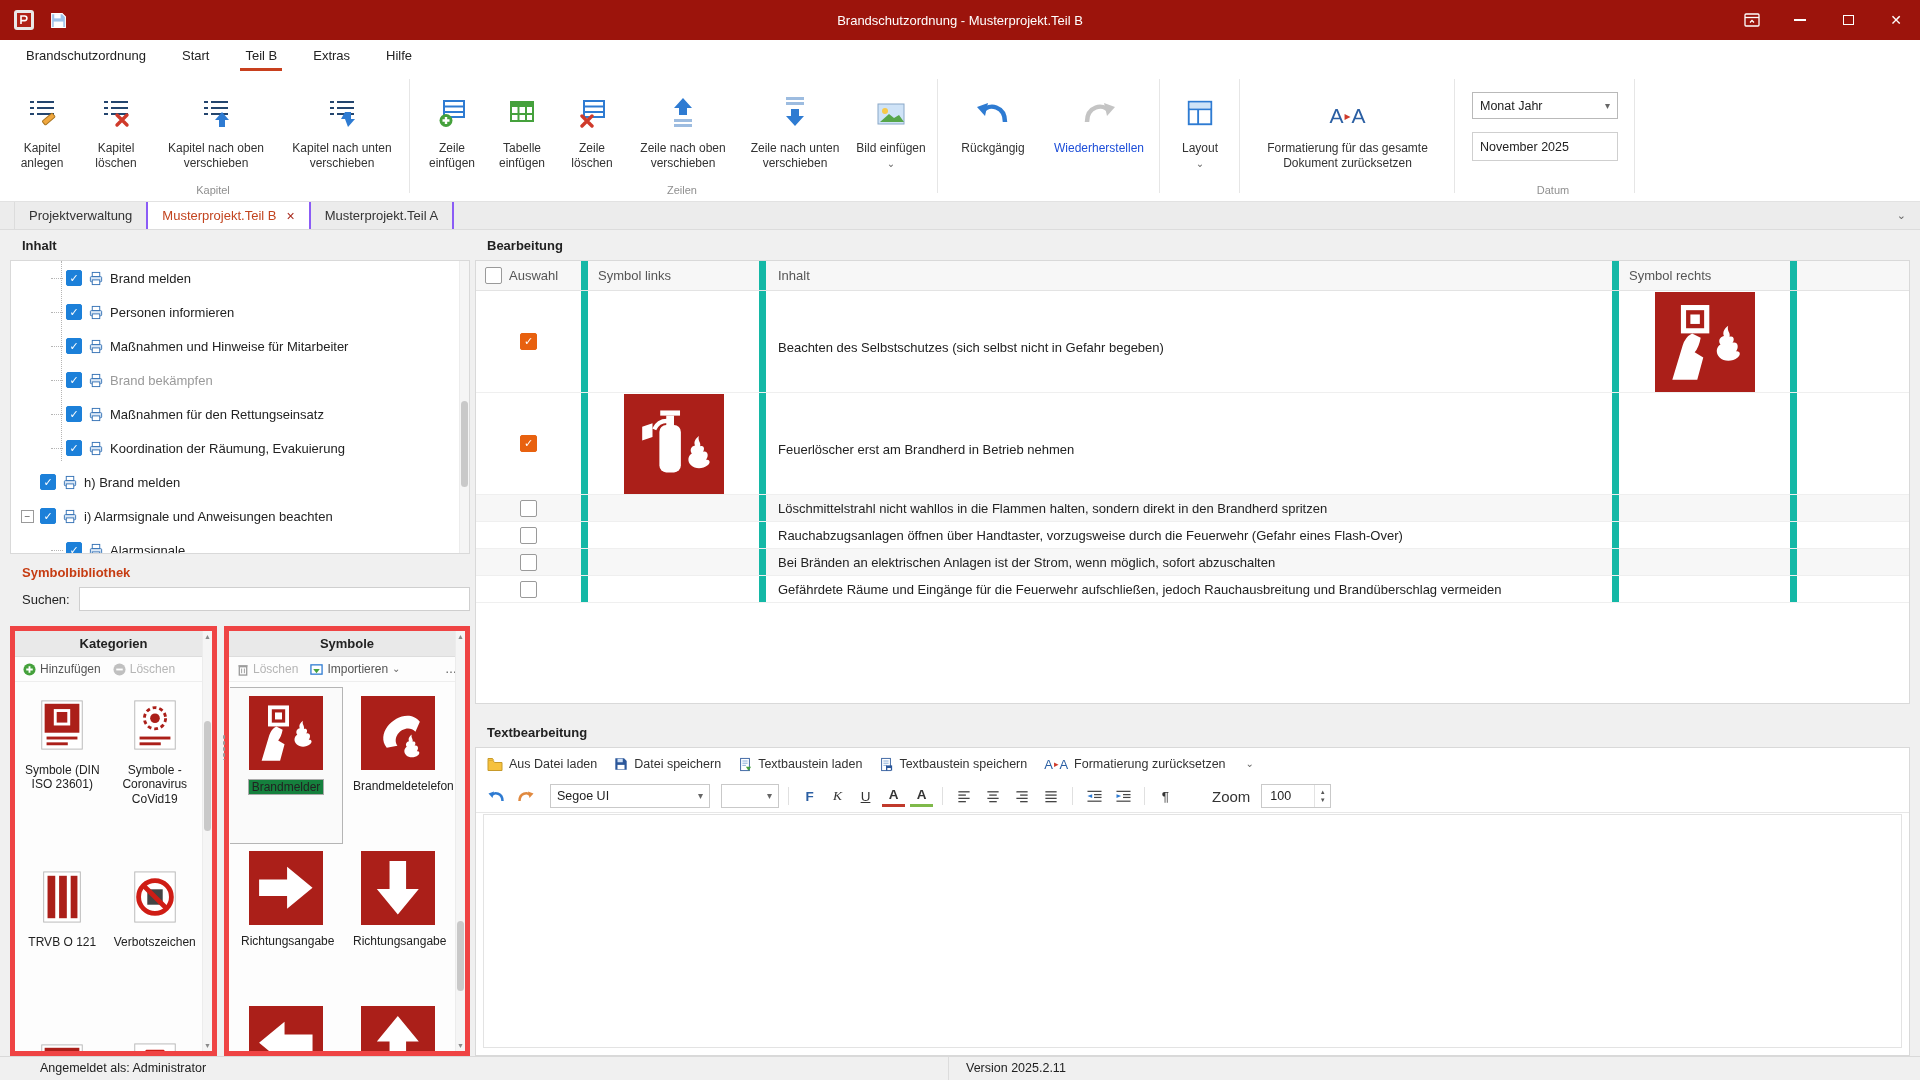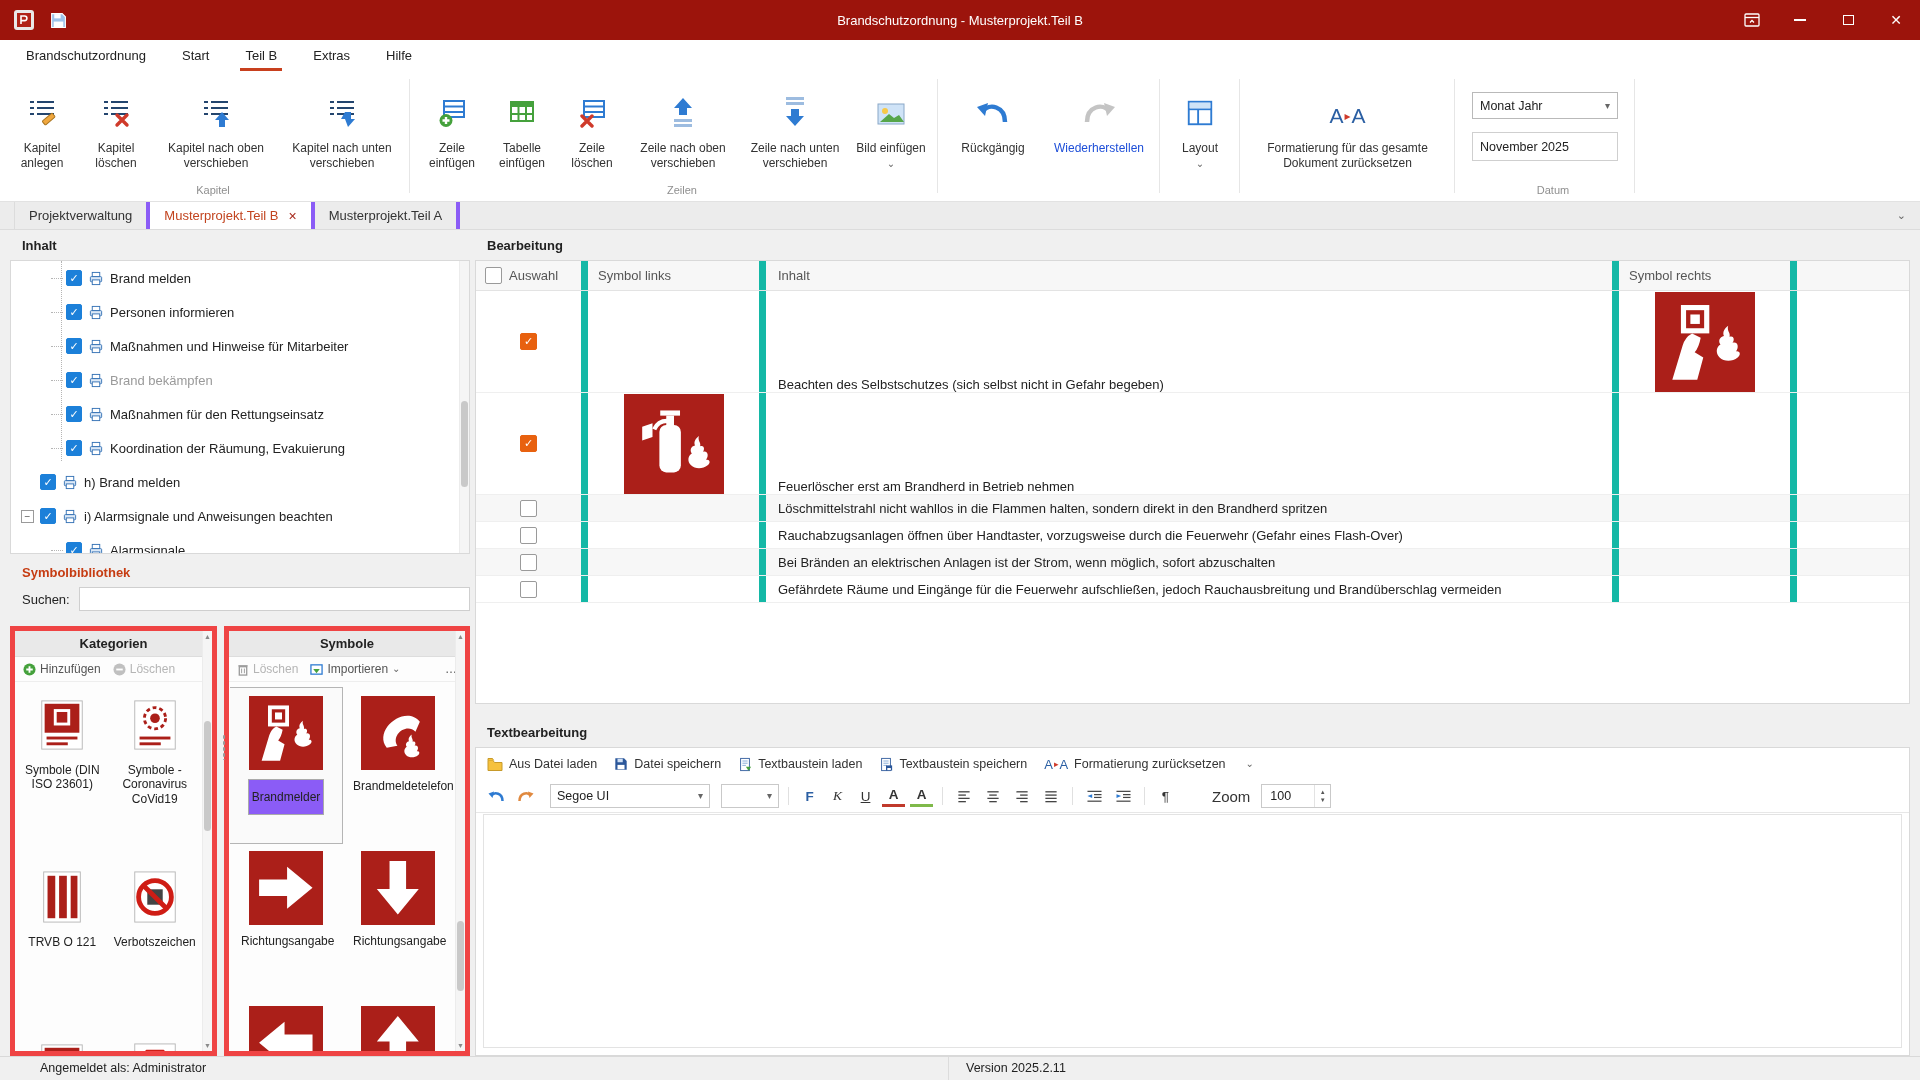--- a/index.html
+++ b/index.html
@@ -28,21 +28,21 @@
 .rlabel{margin-top:13px;font-size:12px;line-height:1.25;color:#333}
 .rbtn.disabled .rlabel{color:#1d4ed8}
 .caret{font-size:10px;color:#666;line-height:1}
 .datum-widgets{display:flex;flex-direction:column;gap:13px;padding-top:8px}
 .rselect{width:146px;height:27px;border:1px solid #b9b9b9;background:#fff;display:flex;align-items:center;justify-content:space-between;padding:0 7px;font-size:12.5px}
 .rdate{width:146px;height:29px;border:1px solid #cfcfcf;background:#fff;display:flex;align-items:center;padding:0 7px;font-size:12.5px}
 .aaicon{font-weight:normal;font-size:21px;color:#2b5fa3;display:flex;align-items:center}
 .aaicon .tri{color:#cf3a2a;font-size:12px;margin:0 1px}
 
 .tabs{position:absolute;top:202px;left:0;width:1920px;height:28px;background:#ececec;border-bottom:1px solid #dcdcdc;display:flex;align-items:stretch;padding-left:14px}
-.tab{display:flex;align-items:center;padding:0 14px;color:#333;border-right:4px solid #8b5cf6;font-size:13px}
+.tab{display:flex;align-items:center;padding:0 14px;color:#333;border-right:2px solid #8b5cf6;font-size:13px}
 .tab:first-child{border-left:1px solid #dcdcdc}
 .tab.active{background:#fff;color:#c2441f}
 .tab-close{margin-left:10px;color:#a82a1d;font-size:14px;line-height:1}
 .ribbon-collapse{margin-left:auto;padding-right:14px;display:flex;align-items:center;color:#666;font-size:11px}
 
 .panel-header{height:30px;display:flex;align-items:center;font-weight:bold;padding-left:12px}
 .white-box{position:absolute;background:#fff;border:1px solid #d9d9d9;overflow:hidden}
 
 .inhalt{position:absolute;top:230px;left:10px;width:460px;height:324px}
 .tree{top:30px;left:0;right:0;bottom:0}
@@ -75,42 +75,42 @@
 .col-toolbar{height:25px;display:flex;align-items:center;gap:12px;padding:0 8px;font-size:12px;color:#555;border-bottom:1px solid #eee}
 .tool-link{display:flex;align-items:center;gap:4px}
 .tool-link.disabled{color:#b5b5b5}
 .more-btn{margin-left:auto;color:#555}
 .grid{position:absolute;top:52px;left:1px;right:11px;bottom:0;display:flex;flex-wrap:wrap;overflow:hidden;padding-top:5px}
 .cat-item{width:50%;height:172px;display:flex;flex-direction:column;align-items:center;padding-top:10px}
 .cat-item .lbl{margin-top:11px;font-size:12px;text-align:center;line-height:1.2;width:94px}
 .sym-item{width:50%;height:155px;display:flex;flex-direction:column;align-items:center;padding-top:8px}
 .sym-item .lbl{margin-top:9px;font-size:12px;text-align:center;line-height:1.2;width:90px}
 .sym-item.selected{outline:1px solid #b5b5b5;background:#fafafa}
-.sym-item .lbl.boxed{border:1px solid #aaa;background:#8b5cf6;padding:10px 3px;width:auto;max-width:92px}
+.sym-item .lbl.boxed{border:1px solid #aaa;background:#15803d;padding:0 3px;width:auto;max-width:92px}
 .sym-tile{display:flex;align-items:center;justify-content:center;flex:none}
 .sym-tile svg{width:86%;height:86%}
 .col-split{position:absolute;left:212px;top:180px;width:4px;height:26px;
   background-image:radial-gradient(#9a9a9a 1px,transparent 1.4px);background-size:4px 6px}
 
 .bearb{position:absolute;top:230px;left:475px;width:1435px;height:474px}
 .table-wrap{top:30px;left:0;right:0;bottom:0}
 .thead{display:flex;height:30px;background:#f7f7f7;border-bottom:1px solid #e3e3e3;color:#555}
 .tc{border-right:7px solid #14b8a6;display:flex;align-items:center;justify-content:center}
 .c-sel{width:112px;flex:none}
 .c-symL{width:178px;flex:none}
 .c-text{flex:1;justify-content:flex-start;padding:0 12px;min-width:0}
 .c-symR{width:178px;flex:none}
 .c-extra{width:112px;flex:none;border-right:none}
 .thead .c-sel{justify-content:flex-start;padding-left:9px;gap:7px}
 .thead .c-symL,.thead .c-symR{justify-content:flex-start;padding-left:10px}
 .trow{display:flex;border-bottom:1px solid #efefef;background:#fff}
 .trow.tall{height:102px}
 .trow.short{height:27px}
 .trow.shade{background:#f7f7f7}
-.trow.tall .c-text{align-items:flex-end;padding-top:11px}
+.trow.tall .c-text{align-items:center;padding-top:11px}
 
 .textb{position:absolute;top:717px;left:475px;width:1435px;height:339px}
 .textb-inner{top:30px;left:0;right:0;bottom:0}
 .tb-toolbar1{height:32px;display:flex;align-items:center;gap:9px;padding-left:7px}
 .tb-btn{display:flex;align-items:center;gap:6px;font-size:12.5px;color:#333;padding:3px 4px}
 .tb-toolbar2{height:33px;display:flex;align-items:center;gap:5px;padding-left:8px;border-bottom:1px solid #e7e7e7}
 .mini-btn{width:24px;height:24px;display:flex;align-items:center;justify-content:center}
 .sel{height:24px;border:1px solid #c9c9c9;background:#fff;display:flex;align-items:center;justify-content:space-between;padding:0 6px;font-size:12.5px;gap:8px}
 .sel.font{width:160px;margin-left:8px}
 .sel.size{width:58px;margin-left:6px}

